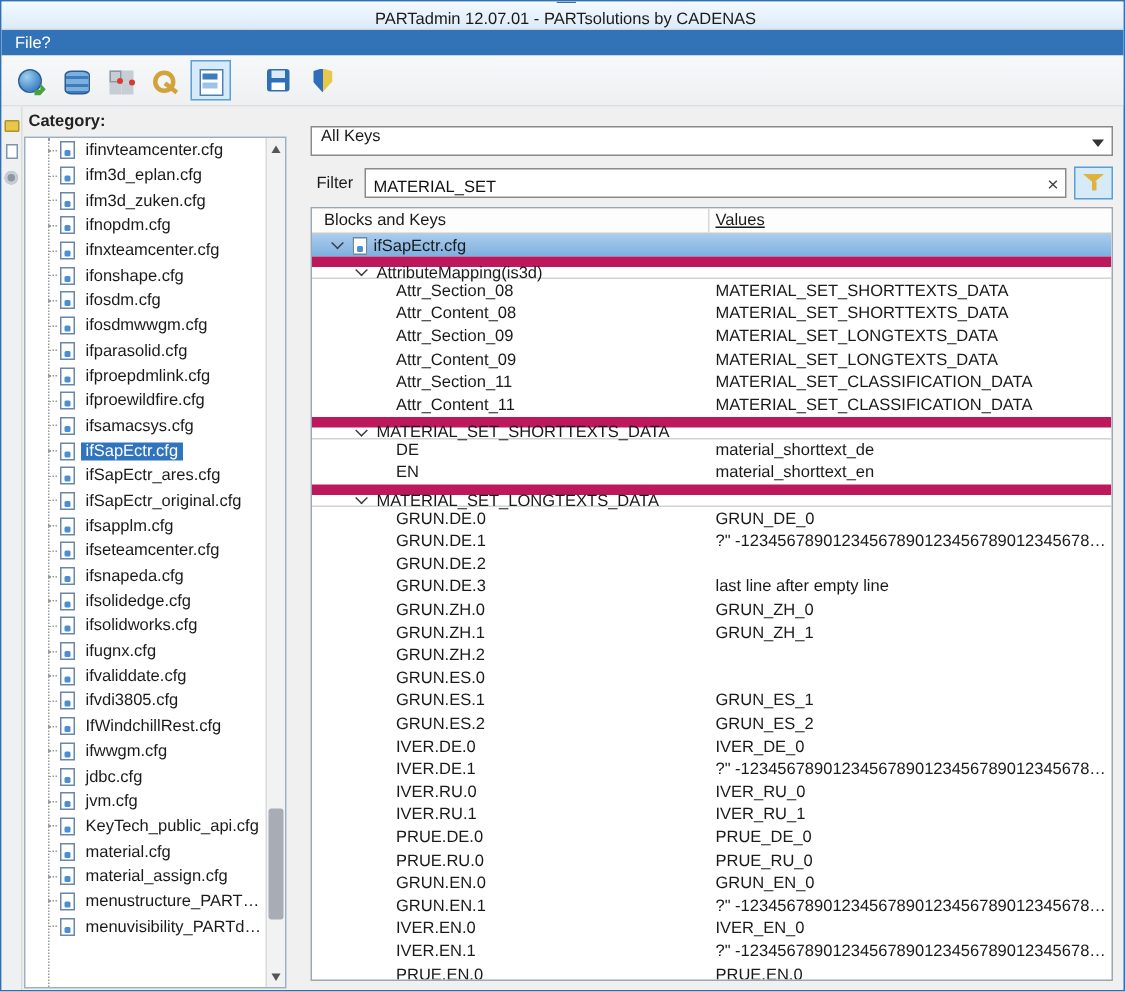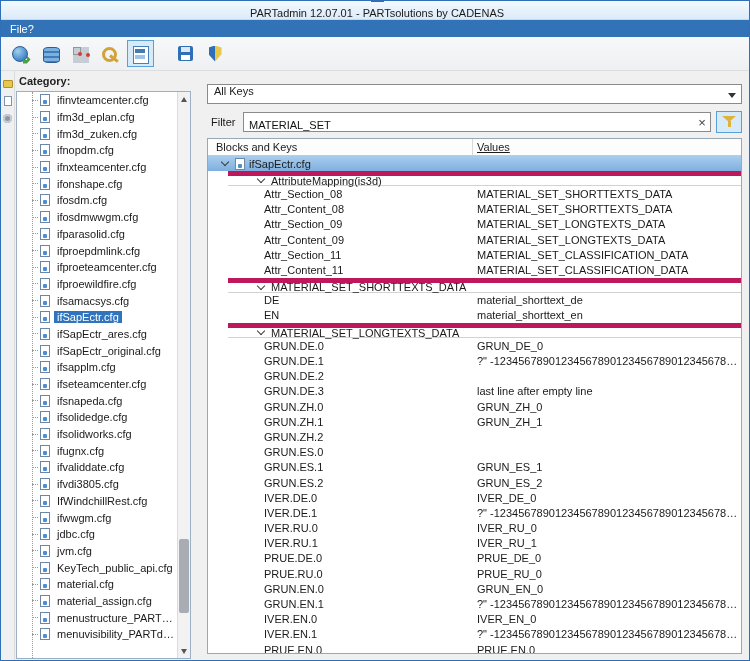--- a/index.html
+++ b/index.html
@@ -123,21 +123,21 @@
   .kv-body { position:absolute; left:0; right:0; top:17px; bottom:0; overflow:hidden; }
   .kv-row { display:flex; height:15.2px; align-items:center; white-space:nowrap; }
   .kv-key { width:265px; flex:none; display:flex; align-items:center; overflow:hidden; }
   .kv-value { flex:1; overflow:hidden; text-overflow:ellipsis; padding-left:4px; }
   .chev { width:6px; height:6px; border-right:1.4px solid #3c3c3c; border-bottom:1.4px solid #3c3c3c;
     transform:rotate(45deg); margin:-3px 7px 0 0; flex:none; }
   .kv-row.file .chev { margin-left:14px; }
   .kv-row.section .chev { margin-left:30px; }
   .kv-row.item .kv-label { margin-left:56px; }
   .kv-row.file.selected { background:linear-gradient(#a9cdee,#7fafdf); }
-  .kv-row.section { border-top:5px solid #be185d; border-bottom:1px solid #d2d2d2;margin-left:20px; }
+  .kv-row.section { border-top:7px solid #be185d; border-bottom:1px solid #d2d2d2; }
 </style>
 </head>
 <body>
 
 <div id="win" data-name="partadmin-window">
 
   <div class="titlebar" data-name="title-bar">
     <svg width="13" height="13" data-name="app-icon">
       <rect x="0.5" y="0.5" width="12" height="12" fill="#ffffff" stroke="#3a6ea5"></rect>
       <path d="M2.5 2.5 L10.5 10.5 M10.5 2.5 L2.5 10.5" stroke="#2f6fb8" stroke-width="2.4"></path>
@@ -235,25 +235,20 @@
     <span class="cat-label" data-name="category-item-label">ifparasolid.cfg</span>
   </div>
         <div class="cat-item" data-name="category-list-item">
     <span class="stub" data-name="tree-connector"></span>
     <span class="cfg-icon" data-name="config-file-icon"></span>
     <span class="cat-label" data-name="category-item-label">ifproepdmlink.cfg</span>
   </div>
         <div class="cat-item" data-name="category-list-item">
     <span class="stub" data-name="tree-connector"></span>
     <span class="cfg-icon" data-name="config-file-icon"></span>
-    <span class="cat-label" data-name="category-item-label">ifproeteamcenter.cfg</span>
-  </div>
-        <div class="cat-item" data-name="category-list-item">
-    <span class="stub" data-name="tree-connector"></span>
-    <span class="cfg-icon" data-name="config-file-icon"></span>
     <span class="cat-label" data-name="category-item-label">ifproewildfire.cfg</span>
   </div>
         <div class="cat-item" data-name="category-list-item">
     <span class="stub" data-name="tree-connector"></span>
     <span class="cfg-icon" data-name="config-file-icon"></span>
     <span class="cat-label" data-name="category-item-label">ifsamacsys.cfg</span>
   </div>
         <div class="cat-item selected" data-name="category-list-item">
     <span class="stub" data-name="tree-connector"></span>
     <span class="cfg-icon" data-name="config-file-icon"></span>

